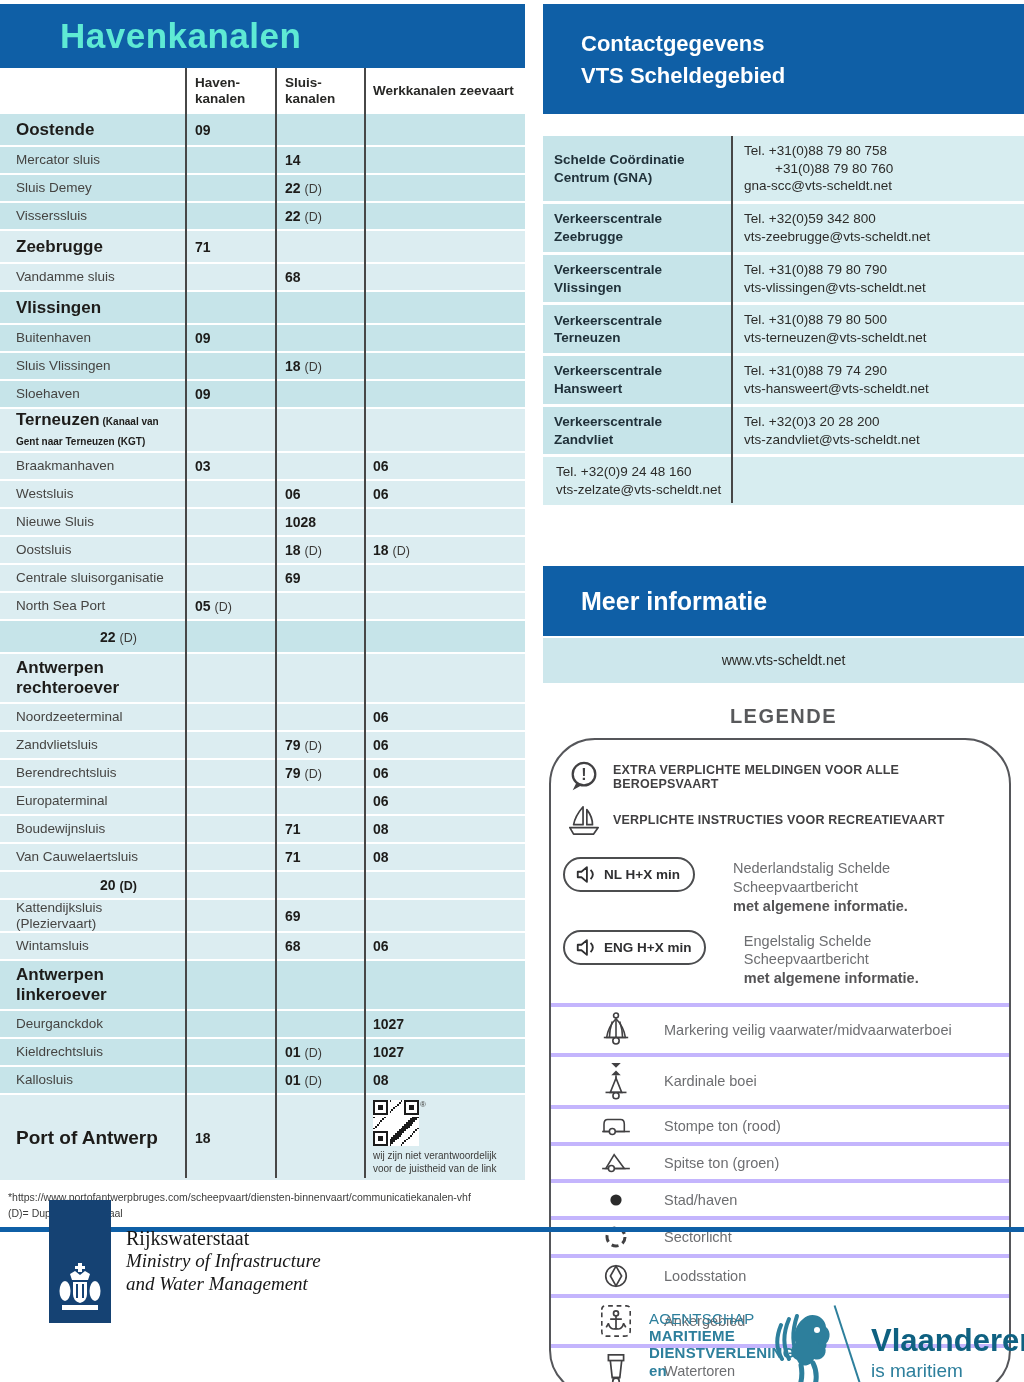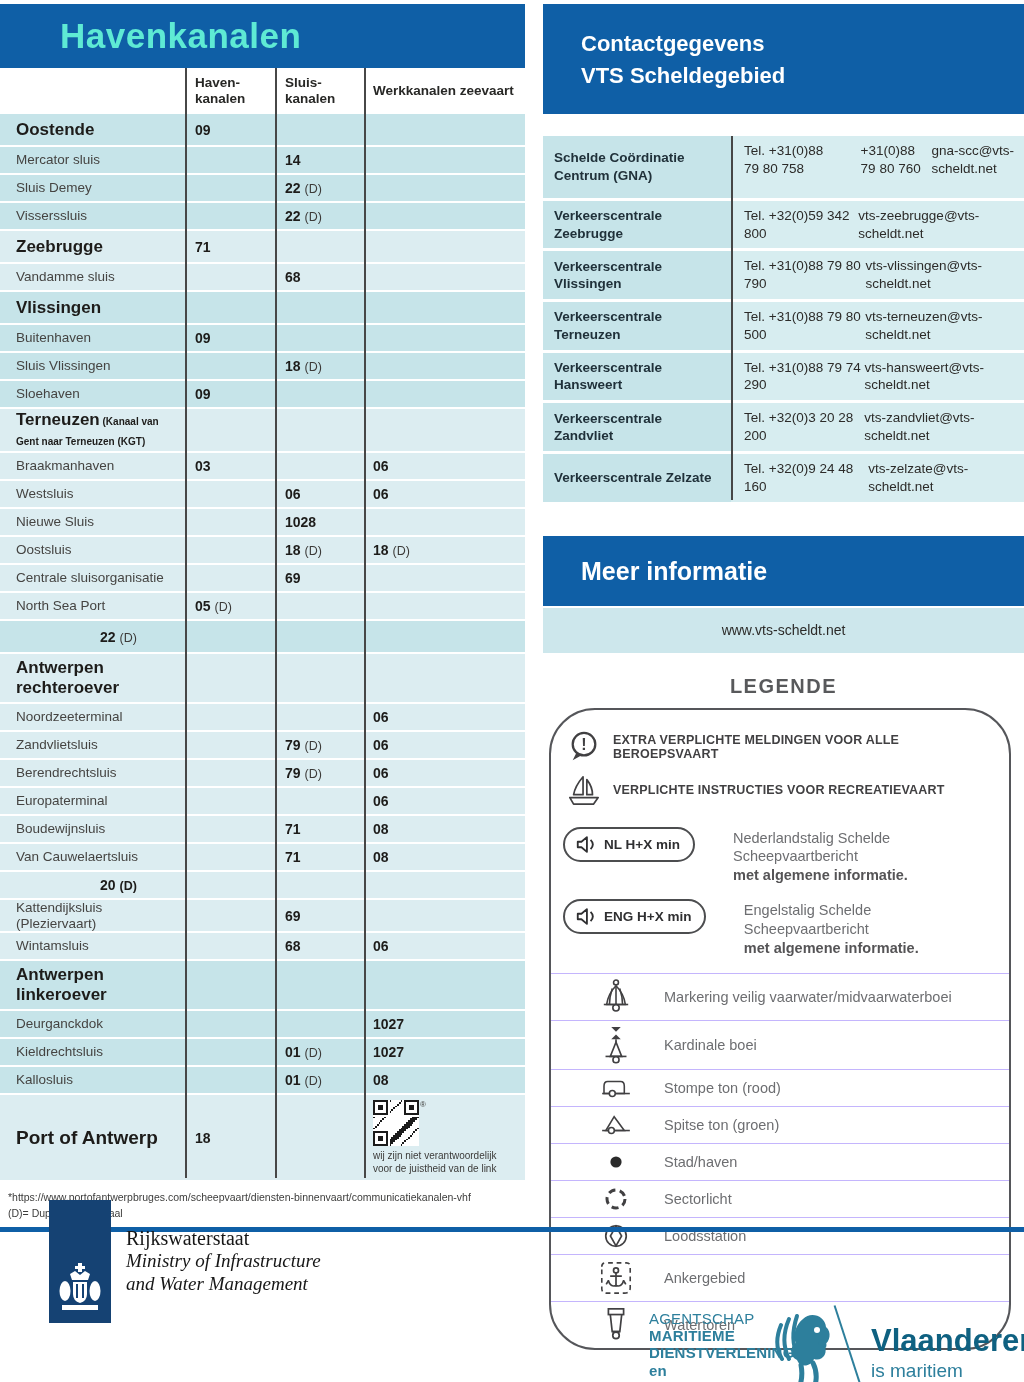--- a/index.html
+++ b/index.html
@@ -43,44 +43,44 @@
   
   .right-col { position:absolute; left:543px; top:4px; width:481px; }
   .contact-head { background:var(--blue); color:#fff; padding:24px 0 22px 38px;
                   font-size:22px; font-weight:bold; line-height:1.45; }
   .contact-wrap { position:relative; margin-top:3px; }
   .contact-wrap .vline { left:188px; }
   .crow { display:flex; margin-bottom:3px; min-height:41px; }
   .crow .clab { width:188px; background:#c6e4e9; display:flex; align-items:center;
                 padding:6px 6px 6px 11px; font-size:13.5px; font-weight:bold; color:#20313a;
                 white-space:pre-line; line-height:1.3; }
-  .crow .cval { flex:1; background:#d7edf0; display:flex; 
+  .crow .cval { flex:1; background:#d7edf0; display:flex; flex-direction:column;
                 justify-content:center; padding:6px 4px 6px 13px; font-size:13.5px;
                 color:#2c2b29; line-height:1.32; }
   .cval .indent { padding-left:31px; }
-  .more-head { margin-top:34px; background:var(--blue); color:#fff; height:70px; line-height:70px;
+  .more-head { margin-top:61px; background:var(--blue); color:#fff; height:70px; line-height:70px;
                padding-left:38px; font-size:25px; font-weight:bold; }
   .www-box { background:#cde7ec; height:45px; margin-top:2px; display:flex;
              align-items:center; justify-content:center; font-size:14px; color:#2c2b29; }
   .legende-title { text-align:center; margin-top:22px; font-size:20px; font-weight:bold;
                    color:#58595b; letter-spacing:1.5px; }
   .legend-box { margin-top:10px; border:2px solid #55565a; border-radius:46px; padding-top:16px;
                 width:462px; margin-left:6px; overflow:hidden; }
   .lnotice { display:flex; align-items:center; padding:5px 10px 5px 13px; }
   .lnotice .nicon { width:40px; display:flex; justify-content:center; flex-shrink:0; }
   .lnotice .ntext { margin-left:9px; font-size:12.5px; font-weight:bold; color:#414042;
                     letter-spacing:.2px; }
   .lbroad { display:flex; align-items:flex-start; padding:7px 10px 7px 12px; }
   .pill { display:inline-flex; align-items:center; border:2px solid #4c4d4f; border-radius:20px;
           padding:6px 13px 6px 10px; min-width:132px; }
   .pill .ptext { margin-left:7px; font-size:13.5px; font-weight:bold; color:#2f2f31; white-space:nowrap; }
   .btext { margin-left:38px; padding-top:2px; }
   .btext .b1 { font-size:14.5px; color:#6d6e71; line-height:1.3; }
   .btext .b2 { font-size:14.5px; font-weight:bold; color:#555456; line-height:1.3; }
-  .lsym { display:flex; align-items:center; border-top:1px solid #c4b5fd; min-height:37px;
+  .lsym { display:flex; align-items:center; border-top:4px solid #c4b5fd; min-height:37px;
           padding:4px 10px 4px 25px; }
   .lsym .sicon { width:80px; display:flex; justify-content:center; flex-shrink:0; }
   .lsym .stext { margin-left:8px; font-size:14.5px; color:#6d6e71; }
   .lspace { height:8px; }
 
   
   .blue-bar { position:absolute; left:0; top:1227px; width:1024px; height:5px; background:var(--blue); }
   .rws { position:absolute; left:49px; top:1200px; display:flex; align-items:center; }
   .rws-mark { width:62px; height:123px; background:#154273; display:flex; align-items:flex-end;
               justify-content:center; padding-bottom:10px; }
@@ -612,21 +612,20 @@
             </div>
           </div>
           <div class="crow">
             <div class="clab">Verkeerscentrale Zandvliet</div>
             <div class="cval">
               <div class="">Tel. +32(0)3 20 28 200</div>
               <div class="">vts-zandvliet@vts-scheldt.net</div>
             </div>
           </div>
           <div class="crow">
-            <div class="clab">Verkeerscentrale Zelzate</div>
             <div class="cval">
               <div class="">Tel. +32(0)9 24 48 160</div>
               <div class="">vts-zelzate@vts-scheldt.net</div>
             </div>
           </div>
         </div>
     </div>
     <div class="more-head">Meer informatie</div>
     <div class="www-box">www.vts-scheldt.net</div>
     <div class="legende-title">LEGENDE</div>

